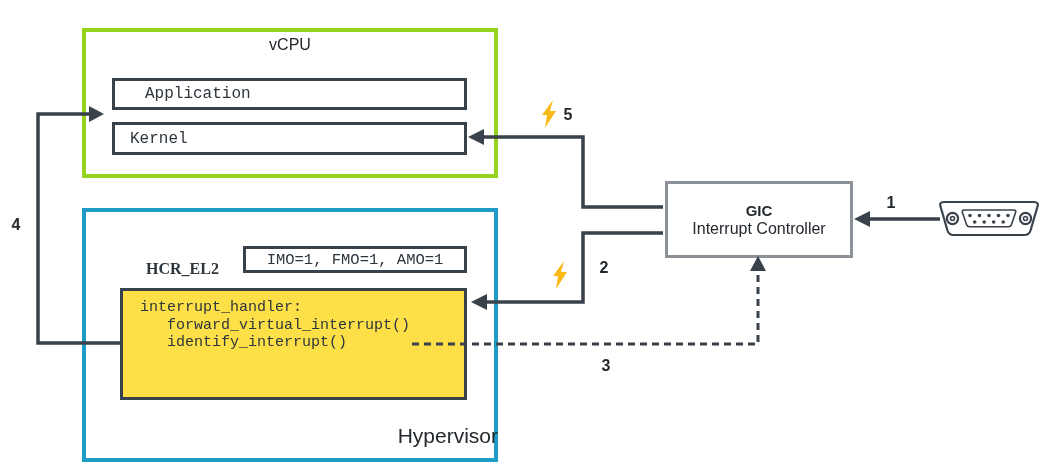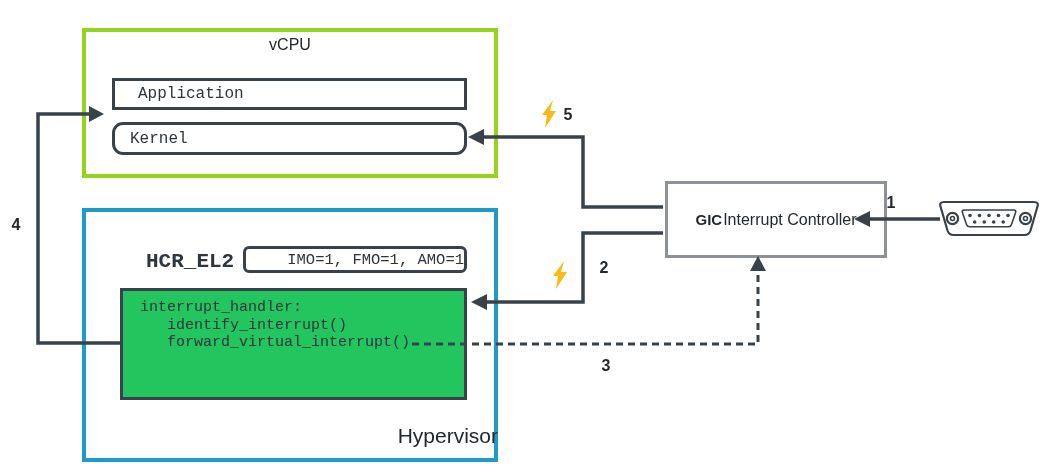--- a/index.html
+++ b/index.html
@@ -18,35 +18,35 @@
   }
   .canvas *{box-sizing:border-box;}
   .group-box{position:absolute;background:#fff;}
   .vcpu-box{left:82px;top:28px;width:416px;height:150px;border:4px solid var(--vcpu-border);}
   .hyp-box{left:82px;top:208px;width:416px;height:254px;border:4px solid var(--hypervisor-border);}
   .vcpu-title{position:absolute;left:82px;top:36px;width:416px;text-align:center;
     font-size:16px;font-weight:400;color:var(--text);}
   .inner-box{position:absolute;border:3px solid var(--box-border);background:#fff;
     display:flex;align-items:center;
     font-family:"Liberation Mono","DejaVu Sans Mono",monospace;font-size:16px;color:#2d353d;}
-  .app-box{left:112px;top:78px;width:355px;height:32px;padding-left:23px;}
-  .kernel-box{left:112px;top:122px;width:355px;height:33px;padding-left:15px;border-radius:11px;}
-  .hcr-label{position:absolute;left:146px;top:250px;
-    font-family:Liberation Mono, monospace;font-weight:700;font-size:21px;color:#2d353d;}
-  .imo-box{left:243px;top:246px;width:224px;height:27px;justify-content:flex-end;
-    padding-left:0;font-size:15.5px;border-width:3px;border-radius:6px;}
+  .app-box{left:112px;top:78px;width:355px;height:32px;padding-left:30px;}
+  .kernel-box{left:112px;top:122px;width:355px;height:33px;padding-left:15px;}
+  .hcr-label{position:absolute;left:146px;top:260px;
+    font-family:Liberation Serif, serif;font-weight:700;font-size:16px;color:#2d353d;}
+  .imo-box{left:243px;top:246px;width:224px;height:27px;justify-content:center;
+    padding-left:0;font-size:15.5px;border-width:3px;}
   .code-box{position:absolute;left:120px;top:288px;width:347px;height:112px;
-    border:3px solid var(--box-border);background:#22c55e;padding:8px 0 0 17px;}
+    border:3px solid var(--box-border);background:#fde047;padding:8px 0 0 17px;}
   .code-line{font-family:"Liberation Mono","DejaVu Sans Mono",monospace;font-size:15px;
     line-height:17.6px;color:#2d353d;white-space:pre;}
   .hyp-title{position:absolute;left:82px;top:424px;width:416px;text-align:right;
     font-size:21px;color:#23282d;}
-  .gic-box{position:absolute;left:665px;top:181px;width:222px;height:77px;
+  .gic-box{position:absolute;left:665px;top:181px;width:188px;height:77px;
     border:3px solid var(--gic-border);background:#fff;
-    display:flex;flex-direction:row;align-items:center;justify-content:center;gap:1px;}
+    display:flex;flex-direction:column;align-items:center;justify-content:center;gap:1px;}
   .gic-title{font-size:15px;font-weight:700;color:#23282d;}
   .gic-sub{font-size:16px;color:#23282d;}
   .step-label{position:absolute;transform:translate(-50%,-50%);
     font-size:16px;font-weight:700;color:#23282d;z-index:6;}
   .overlay{position:absolute;left:0;top:0;width:1045px;height:474px;z-index:5;pointer-events:none;}
   .line{stroke:var(--line);stroke-width:3.5;fill:none;}
   .dashed{stroke:var(--line);stroke-width:3;fill:none;stroke-dasharray:7 5;}
   .head{fill:var(--line);stroke:none;}
   .bolt{fill:var(--lightning);stroke:none;}
   .conn{stroke:var(--line);stroke-width:2.2;fill:#fff;}
@@ -67,22 +67,22 @@
     <span>Kernel</span>
   </div>
 
   <div class="group-box hyp-box"></div>
   <div class="hcr-label">HCR_EL2</div>
   <div class="inner-box imo-box">
     <span>IMO=1, FMO=1, AMO=1</span>
   </div>
   <div class="code-box">
     <div class="code-line">interrupt_handler:</div>
+    <div class="code-line">   forward_virtual_interrupt()</div>
     <div class="code-line">   identify_interrupt()</div>
-    <div class="code-line">   forward_virtual_interrupt()</div>
   </div>
   <div class="hyp-title">Hypervisor</div>
 
   <div class="gic-box">
     <div class="gic-title">GIC</div>
     <div class="gic-sub">Interrupt Controller</div>
   </div>
 
   <div class="step-label" style="left:891px;top:203px;">1</div>
   <div class="step-label" style="left:604px;top:268px;">2</div>

